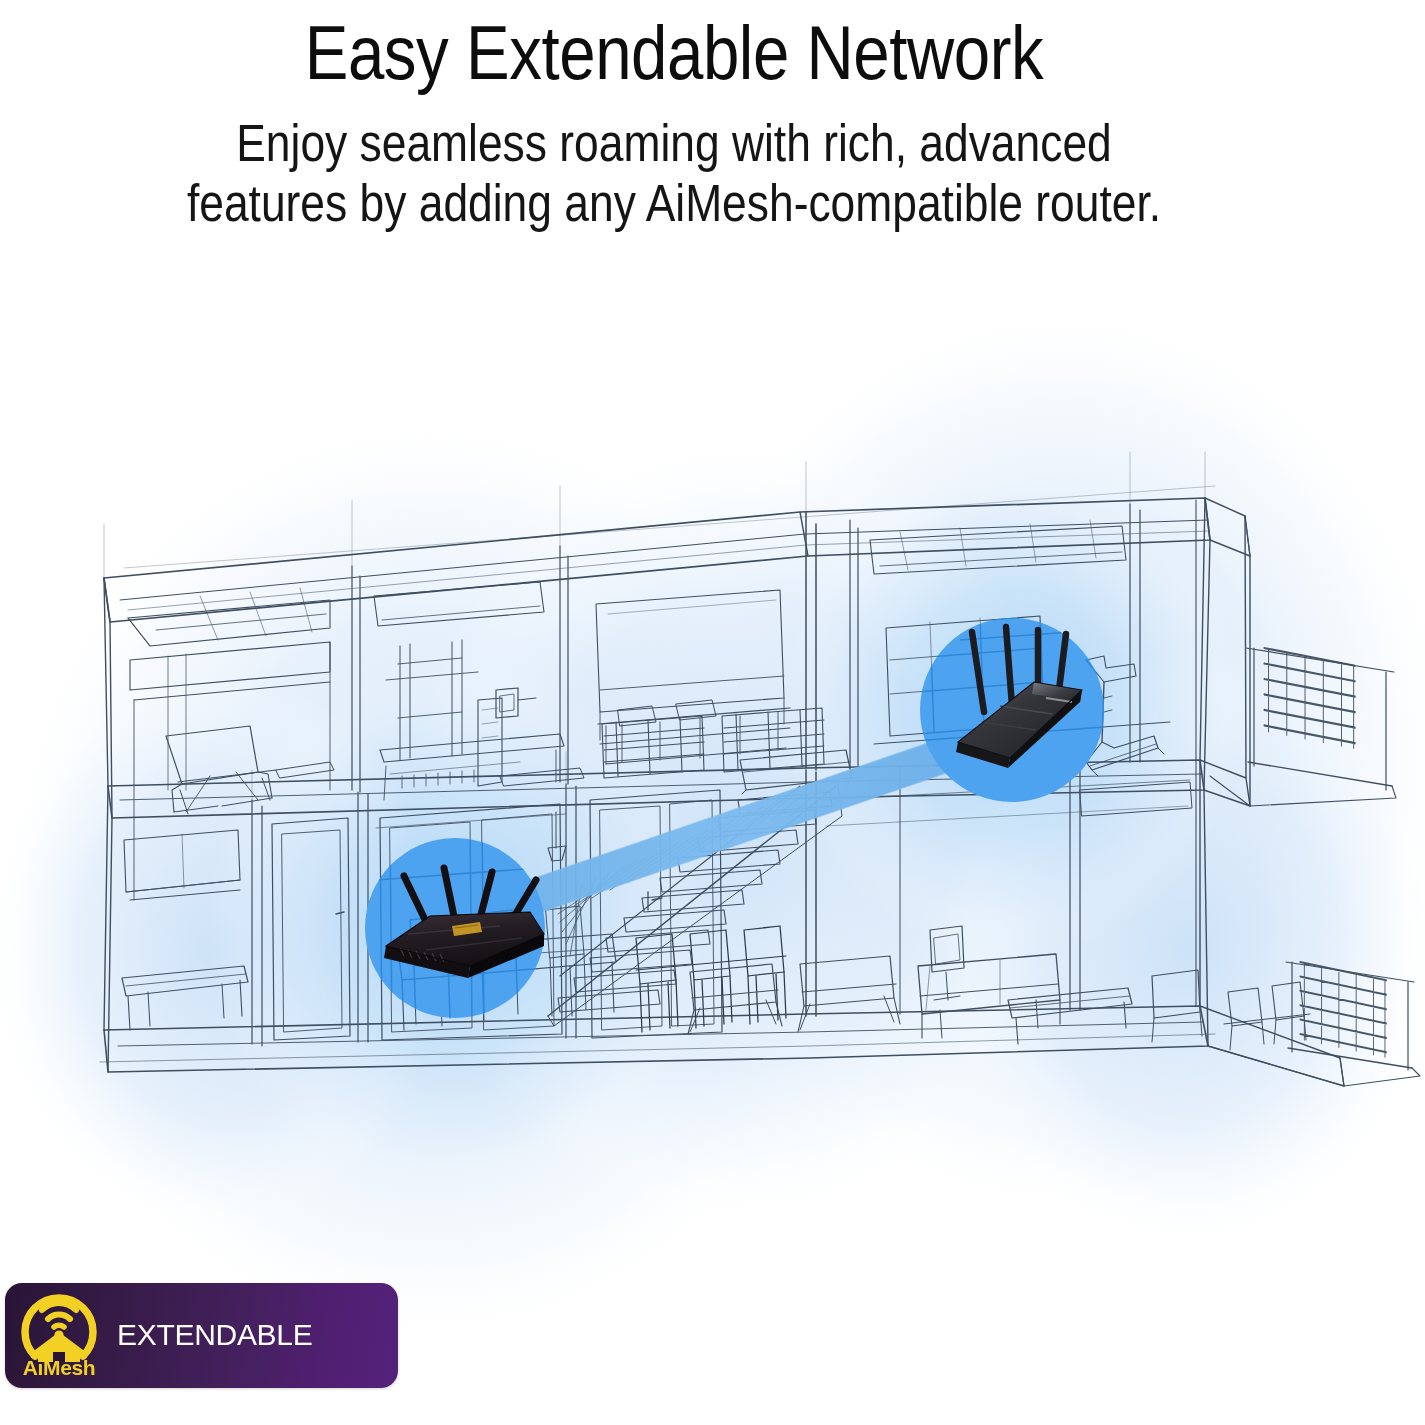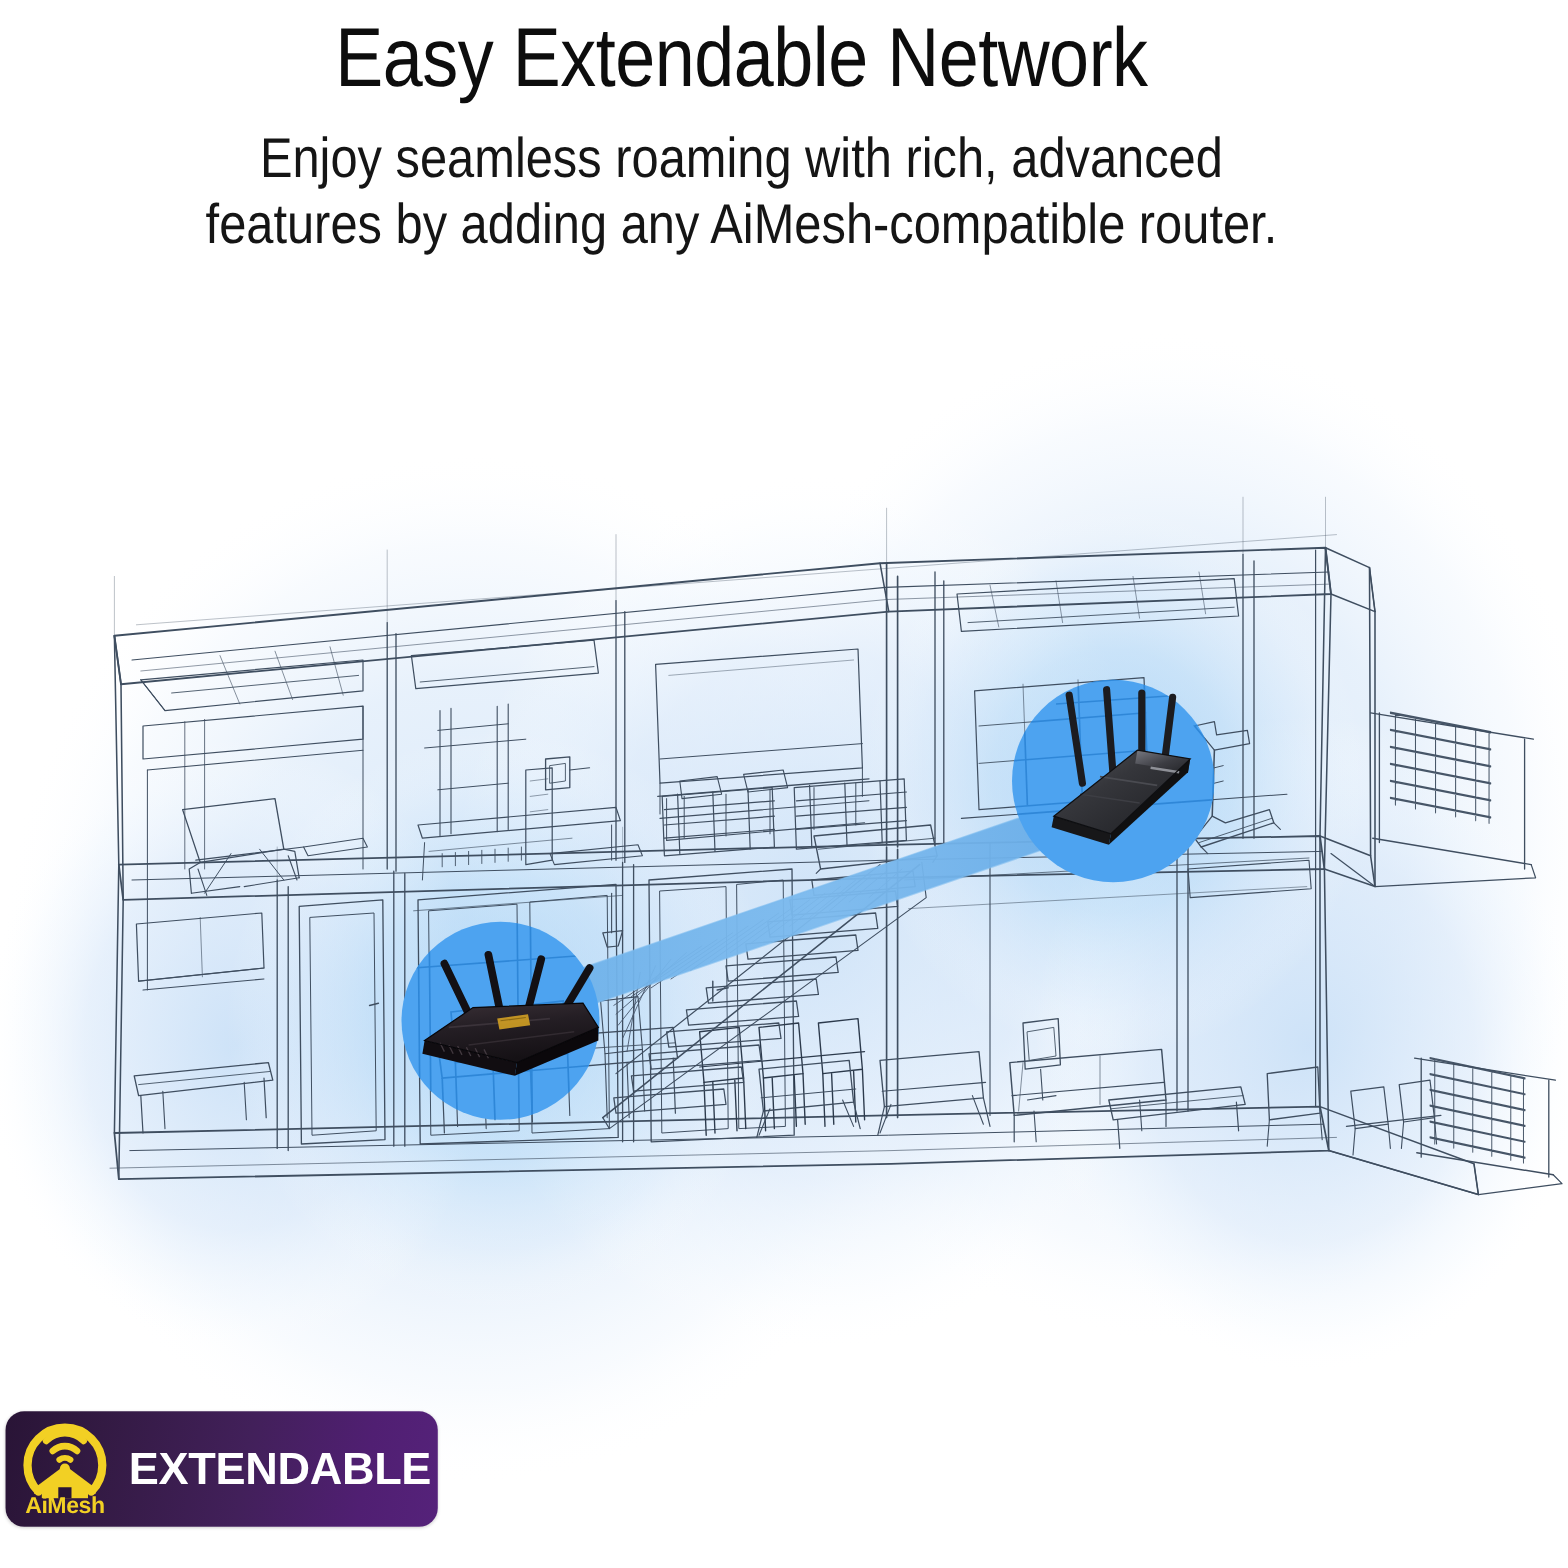--- a/index.html
+++ b/index.html
@@ -80,22 +80,22 @@
     width: 108px;
     height: 123px;
     flex: 0 0 108px;
     position: relative;
   }
   #badge-text {
     flex: 1 1 auto;
     padding-left: 4px;
     padding-right: 8px;
     color: #ffffff;
-    font-weight: 700;
-    font-size: 41px;
+    font-weight: 400;
+    font-size: 30px;
     line-height: 1.02;
     letter-spacing: -0.3px;
   }
   .badge-line { display: block; white-space: nowrap; }
 </style>
 </head>
 <body>
 
 <div id="illustration">
 <svg width="1425" height="1425" viewBox="0 0 1425 1425" xmlns="http://www.w3.org/2000/svg">

